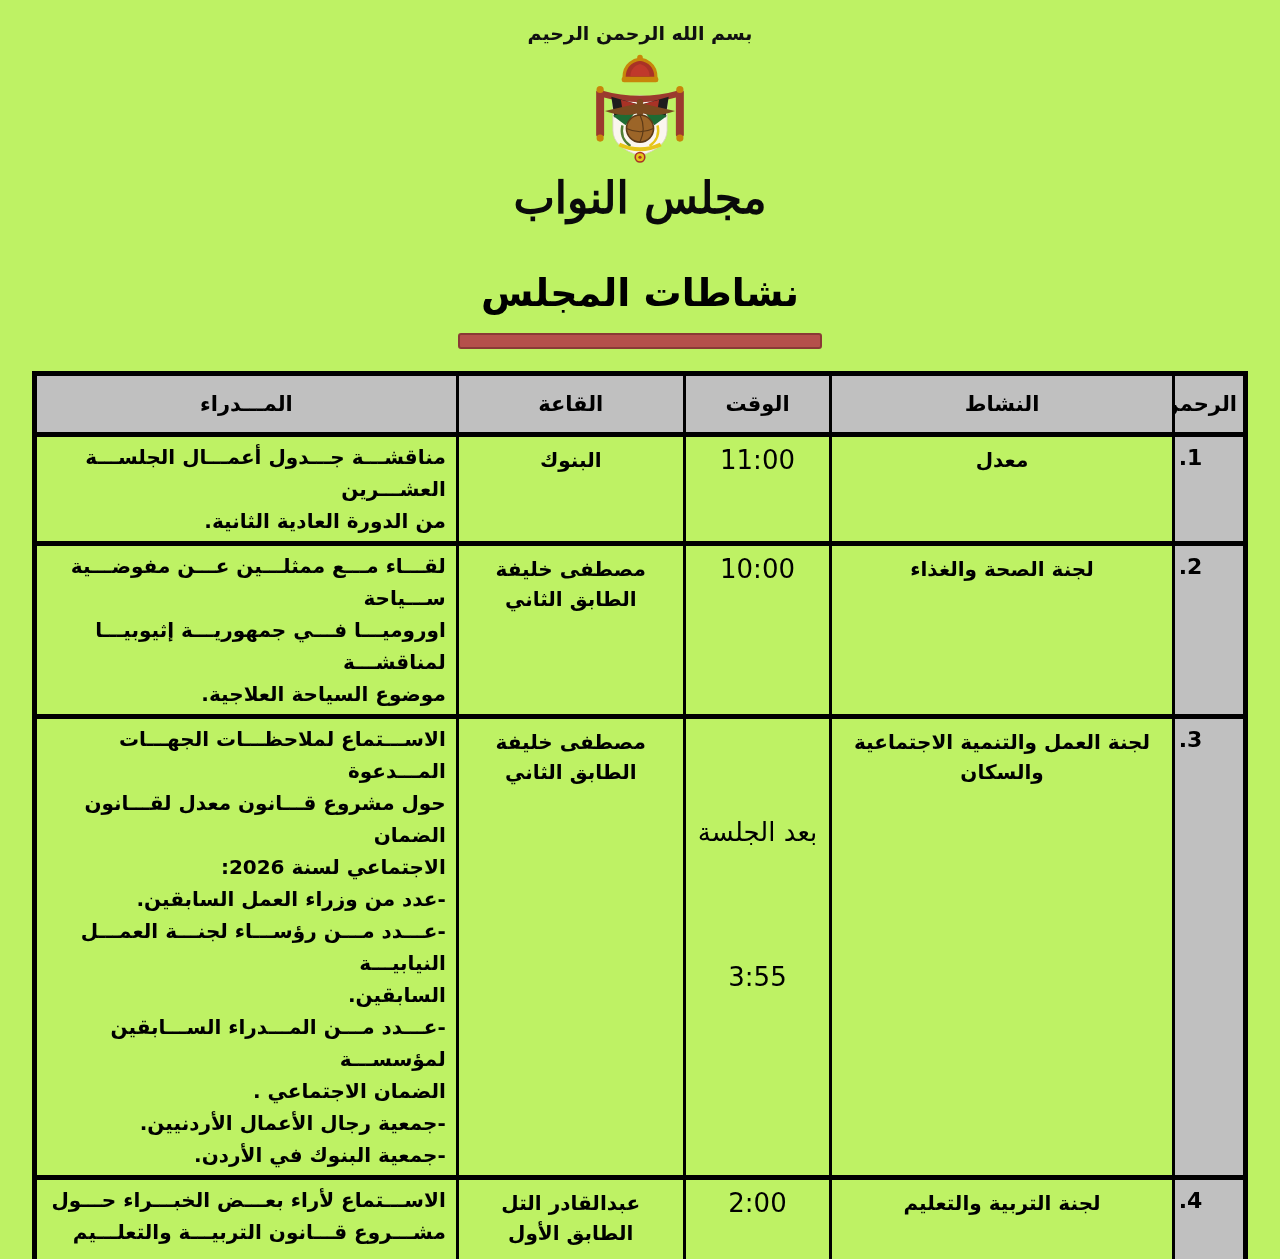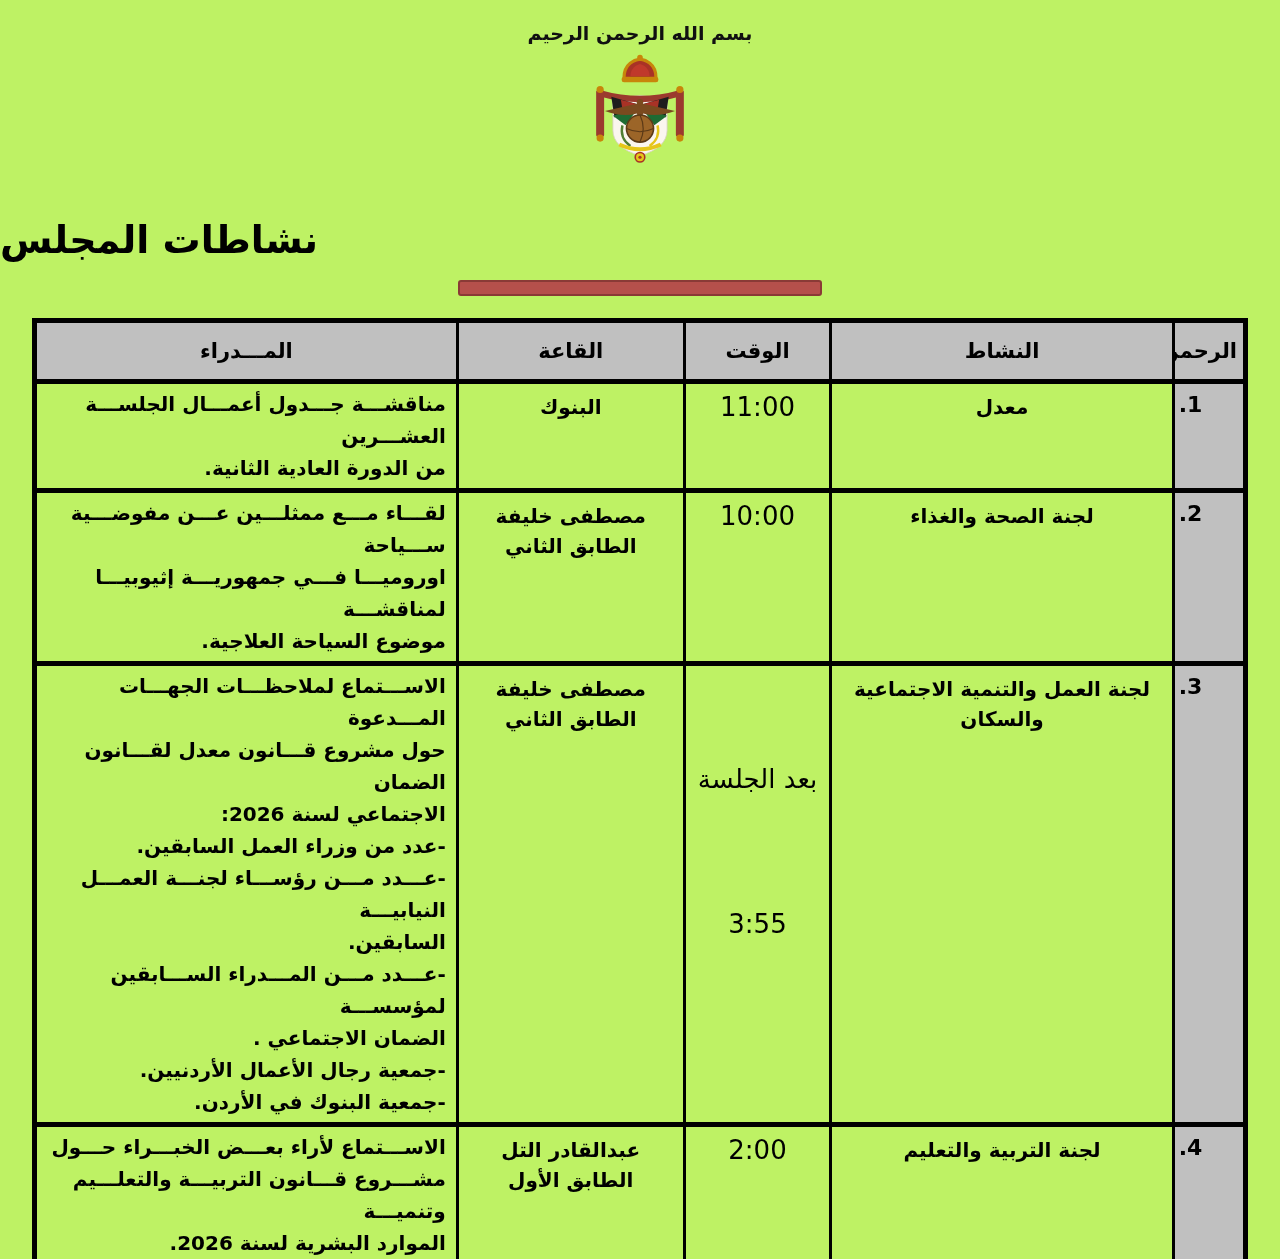--- a/index.html
+++ b/index.html
@@ -31,21 +31,21 @@
   .assembly-name {
     text-align: center;
     font-family: "DejaVu Serif", serif;
     font-weight: bold;
     font-size: 44px;
     color: #0a0a0a;
     margin-top: 2px;
     letter-spacing: 1px;
   }
   .page-title {
-    text-align: left;
+    text-align: center;
     font-weight: bold;
     font-size: 38px;
     color: #000;
     margin: 48px 0 0 0;
   }
   .date-line {
     text-align: center;
     font-weight: bold;
     font-size: 29px;
     color: #000;
@@ -167,20 +167,21 @@
       <path d="M58,92 Q54,108 68,118" fill="none" stroke="#4f7d33" stroke-width="3"></path>
       <path d="M102,92 Q106,108 92,118" fill="none" stroke="#e6c619" stroke-width="3"></path>
 
       <path d="M54,116 Q80,128 106,116" fill="none" stroke="#e6c619" stroke-width="5"></path>
 
       <circle cx="80" cy="132" r="6" fill="#e6c619" stroke="#a93226" stroke-width="2"></circle>
       <circle cx="80" cy="132" r="2" fill="#a93226"></circle>
     </svg>
   </div>
 
+  <div class="assembly-name">مجلس النواب</div>
 
   <div class="page-title">نشاطات المجلس</div>
 
 
   <div class="title-bar"></div>
 
   <table class="schedule">
     <colgroup>
       <col style="width:72px">
       <col style="width:341px">

